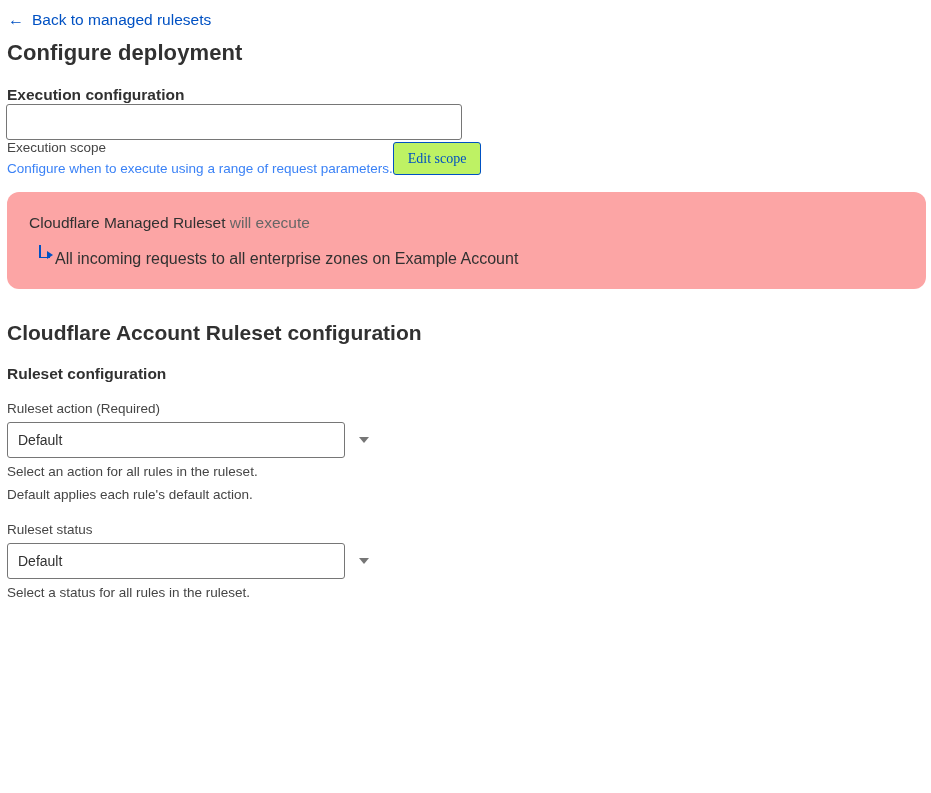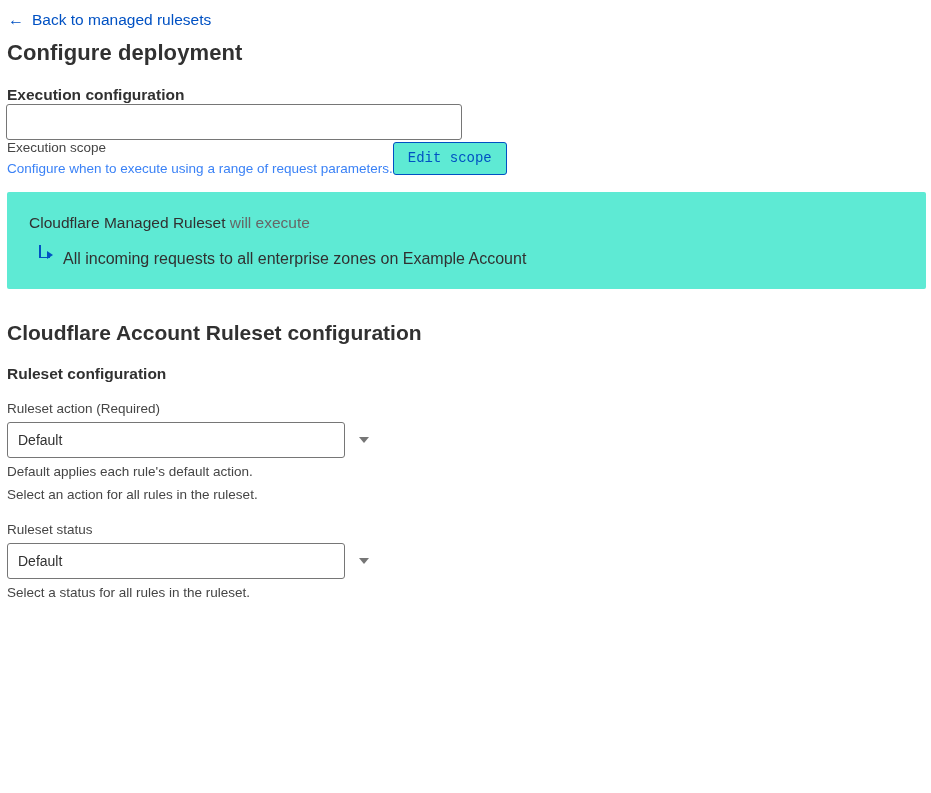--- a/index.html
+++ b/index.html
@@ -106,52 +106,51 @@
     margin-left: 1px;
   }
   .scope-text .scope-sub {
     font-size: 13.5px;
     color: #3b82f6;
     margin: 6px 0 0 1px;
   }
   .edit-scope-btn {
     margin-top: 2px;
     margin-right: 1px;
-    background: #5eead4;
+    background: #bef264;
     border: 1px solid #0051c3;
     color: #0051c3;
-    font-family: Liberation Mono, monospace;
+    font-family: Liberation Serif, serif;
     font-size: 14px;
     border-radius: 3px;
     padding: 8px 14px;
     cursor: pointer;
     line-height: 1.1;
   }
 
   
   .summary-panel {
     margin-top: 16px;
-    background: #5eead4;
-    border-radius: 2px;
+    background: #fca5a5;
+    border-radius: 12px;
     padding: 22px 22px 24px 22px;
     box-sizing: border-box;
     width: 919px;
     margin-left: 1px;
   }
   .summary-line-1 {
     font-size: 15.5px;
     color: #666666;
   }
   .summary-line-1 .strong {
     color: #313131;
   }
   .summary-line-2 {
     display: flex;
     align-items: flex-end;
-    gap: 8px;
     margin-top: 13px;
     margin-left: 8px;
   }
   .branch-icon {
     width: 18px;
     height: 20px;
     position: relative;
     flex: 0 0 auto;
   }
   .branch-icon:before {
@@ -269,22 +268,22 @@
 
   <div class="section-title">Ruleset configuration</div>
 
   <div class="field-label">Ruleset action (Required)</div>
   <div class="select-wrap">
     <div class="select-box">
       <span>Default</span>
     </div>
     <span class="select-caret"></span>
   </div>
+  <div class="helper-text">Select an action for all rules in the ruleset.</div>
   <div class="helper-text">Default applies each rule's default action.</div>
-  <div class="helper-text">Select an action for all rules in the ruleset.</div>
 
   <div class="field-label">Ruleset status</div>
   <div class="select-wrap">
     <div class="select-box">
       <span>Default</span>
     </div>
     <span class="select-caret"></span>
   </div>
   <div class="helper-text">Select a status for all rules in the ruleset.</div>
 

